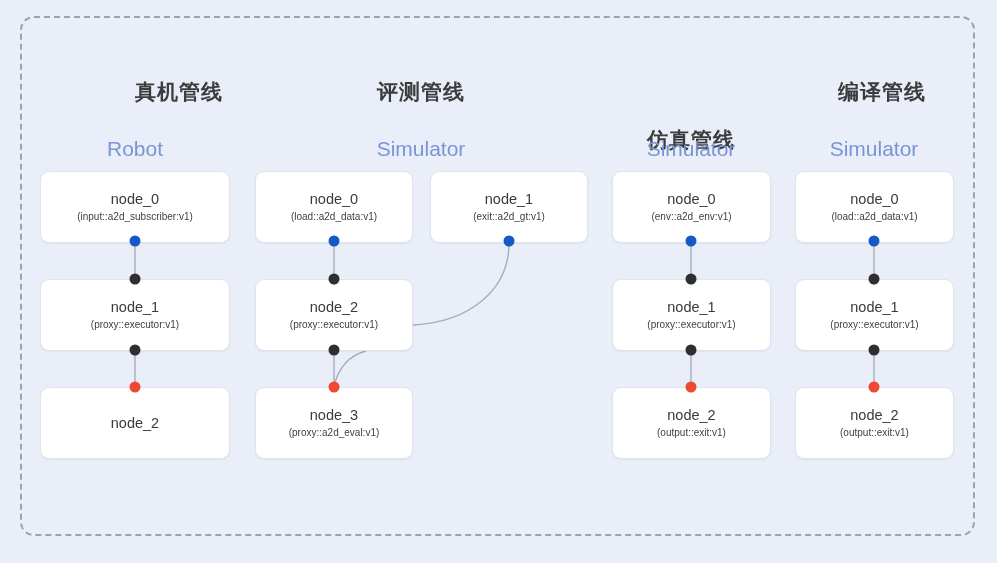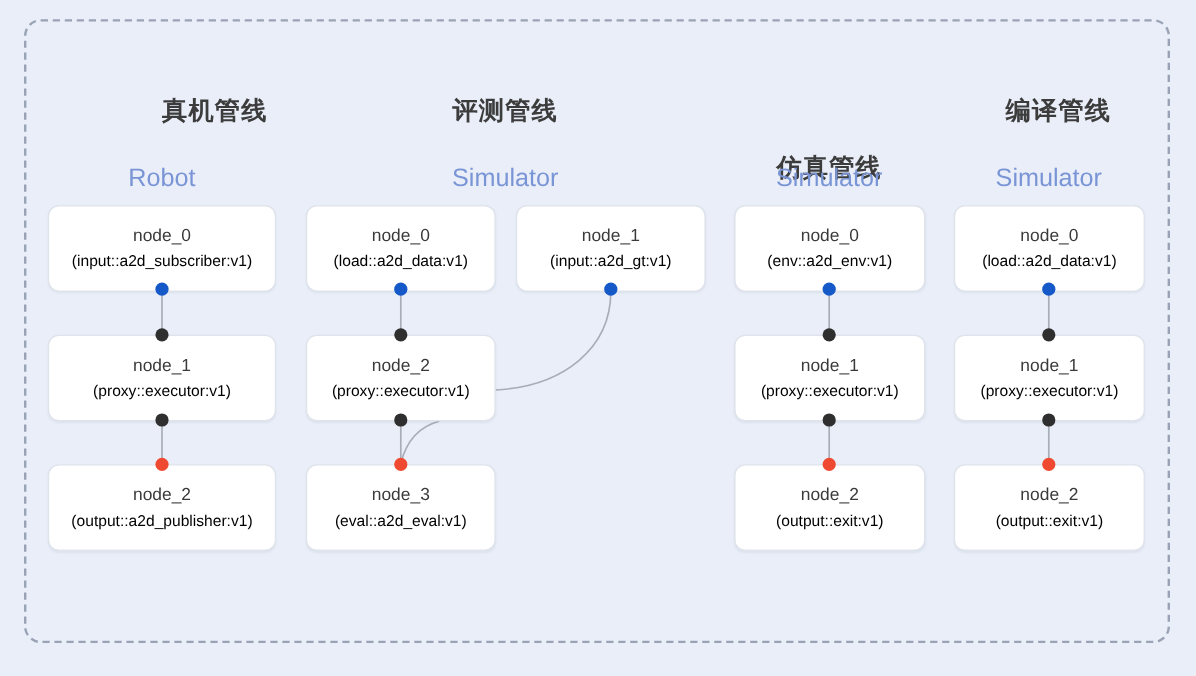--- a/index.html
+++ b/index.html
@@ -56,22 +56,22 @@
     justify-content:center;
     gap:6px;
   }
   .node .nm{
     font-size:14.5px;
     color:#3a3a3a;
     line-height:1;
     white-space:nowrap;
   }
   .node .ty{
-    font-size:13px;
-    color:#000000;
+    font-size:10px;
+    color:#404040;
     line-height:1;
     white-space:nowrap;
   }
   .port{
     position:absolute;
     border-radius:50%;
     transform:translate(-50%,-50%);
   }
   .port.blue{background:#1558c8;}
   .port.black{background:#2f2f2f;}
@@ -117,37 +117,36 @@
       <div class="node" style="left: 40px; top: 171px; width: 190px; height: 72px;">
         <div class="nm">node_0</div>
         <div class="ty">(input::a2d_subscriber:v1)</div>
       </div>
       <div class="node" style="left: 40px; top: 279px; width: 190px; height: 72px;">
         <div class="nm">node_1</div>
         <div class="ty">(proxy::executor:v1)</div>
       </div>
       <div class="node" style="left: 40px; top: 387px; width: 190px; height: 72px;">
         <div class="nm">node_2</div>
-        <div class="ty">(output::a2d_publisher:v1)</div>
       </div>
       <div class="node" style="left: 255px; top: 171px; width: 158px; height: 72px;">
         <div class="nm">node_0</div>
         <div class="ty">(load::a2d_data:v1)</div>
       </div>
       <div class="node" style="left: 430px; top: 171px; width: 158px; height: 72px;">
         <div class="nm">node_1</div>
-        <div class="ty">(input::a2d_gt:v1)</div>
+        <div class="ty">(exit::a2d_gt:v1)</div>
       </div>
       <div class="node" style="left: 255px; top: 279px; width: 158px; height: 72px;">
         <div class="nm">node_2</div>
         <div class="ty">(proxy::executor:v1)</div>
       </div>
       <div class="node" style="left: 255px; top: 387px; width: 158px; height: 72px;">
         <div class="nm">node_3</div>
-        <div class="ty">(eval::a2d_eval:v1)</div>
+        <div class="ty">(proxy::a2d_eval:v1)</div>
       </div>
       <div class="node" style="left: 612px; top: 171px; width: 159px; height: 72px;">
         <div class="nm">node_0</div>
         <div class="ty">(env::a2d_env:v1)</div>
       </div>
       <div class="node" style="left: 612px; top: 279px; width: 159px; height: 72px;">
         <div class="nm">node_1</div>
         <div class="ty">(proxy::executor:v1)</div>
       </div>
       <div class="node" style="left: 612px; top: 387px; width: 159px; height: 72px;">

